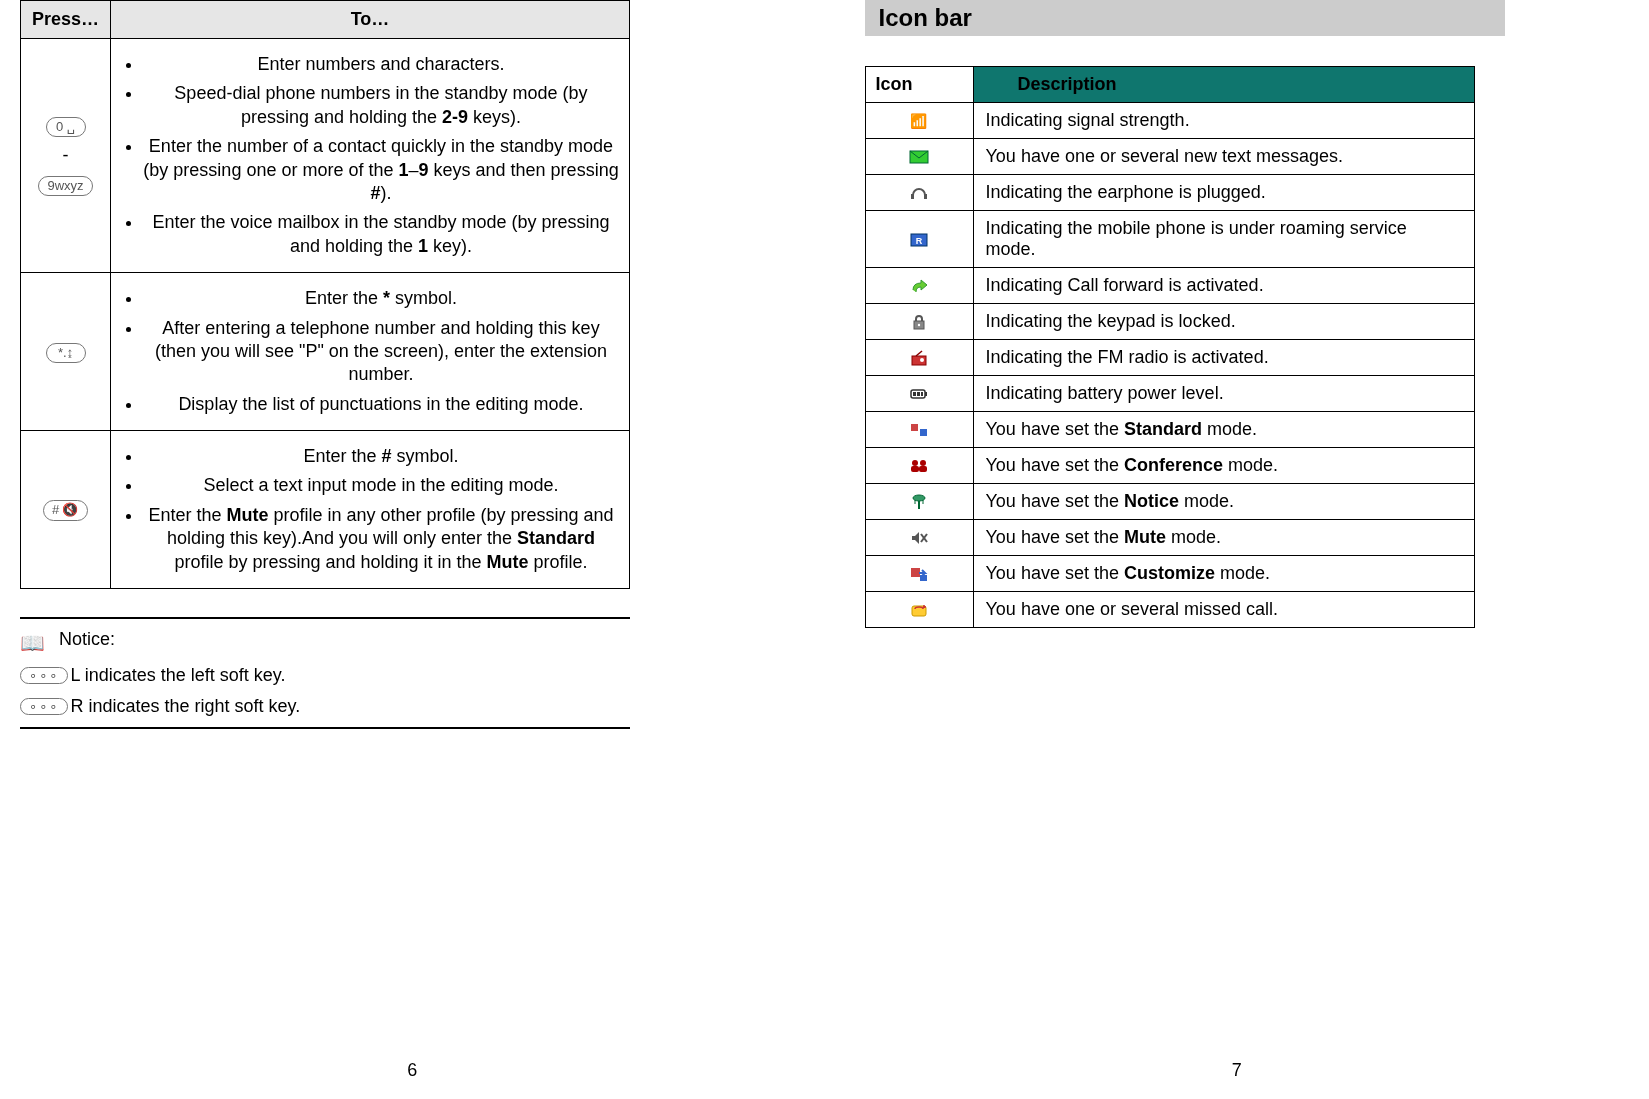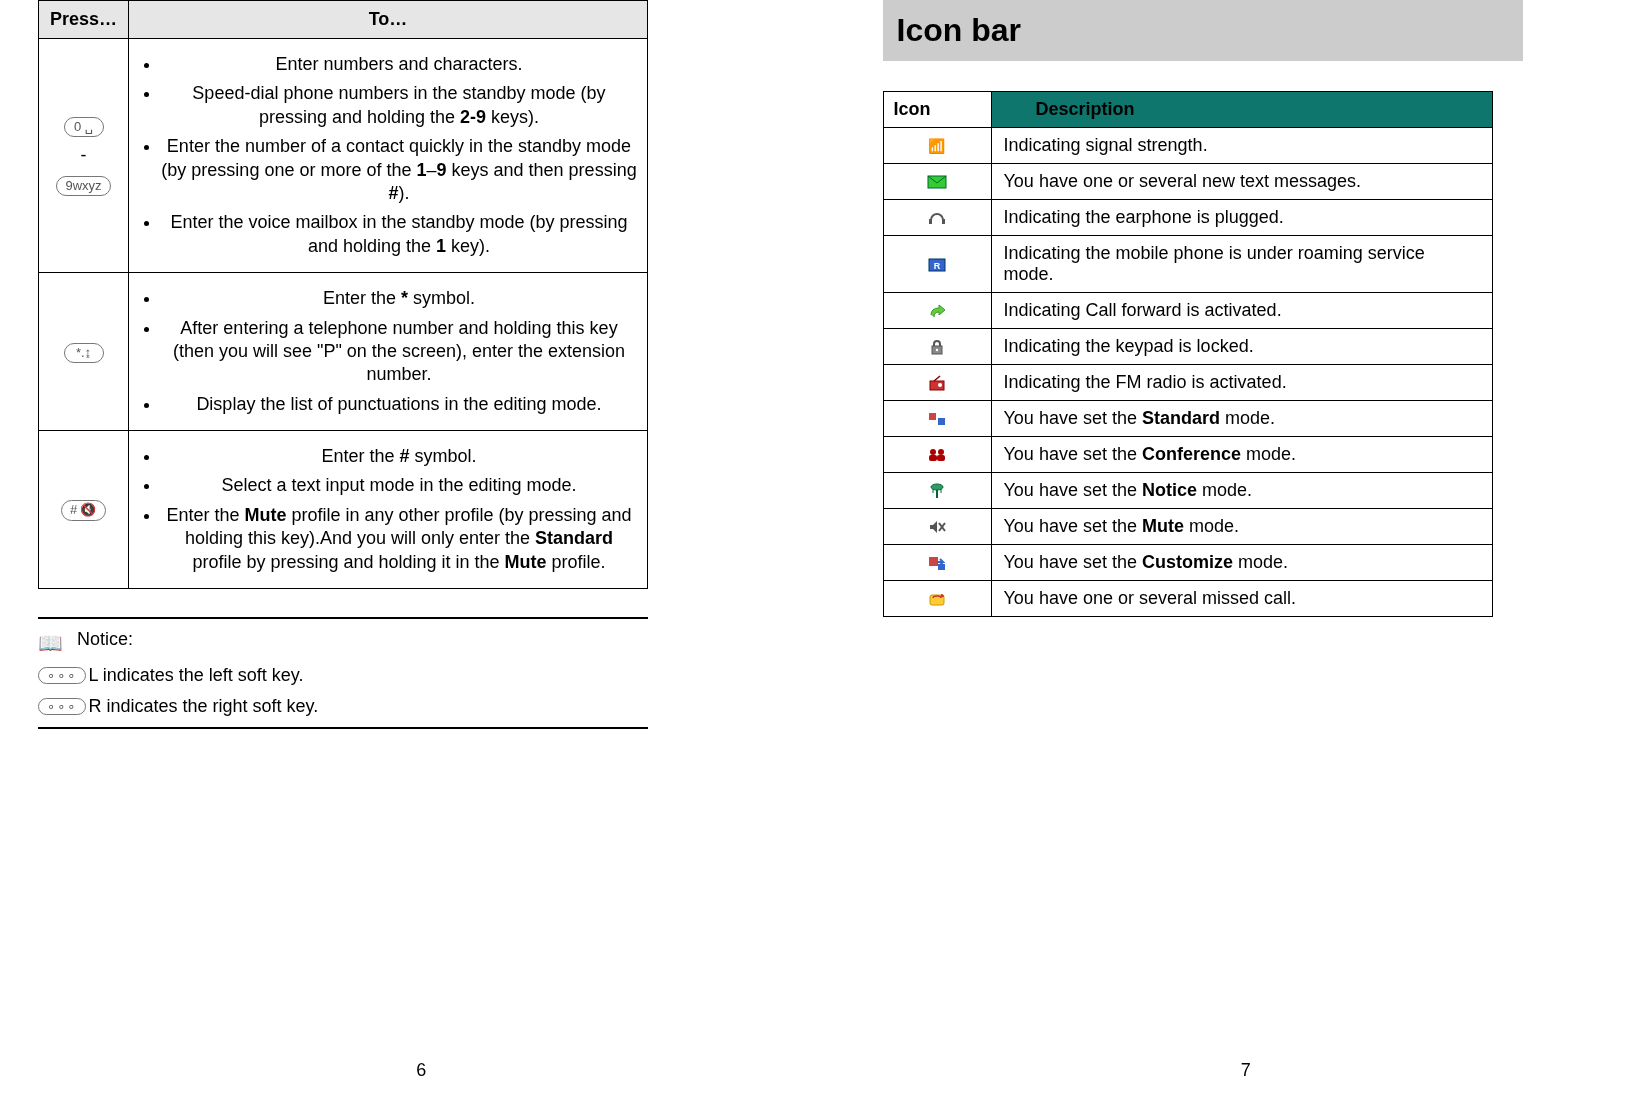--- a/index.html
+++ b/index.html
@@ -11,21 +11,20 @@
     color: #000;
     background: #fff;
     display: flex;
     width: 1649px;
     height: 1099px;
   }
   .page {
     width: 50%;
     padding: 0 40px 0 20px;
     position: relative;
-    margin-left: 18px;
   }
   .page.right { padding: 0 20px 0 40px; }
   table.press {
     border-collapse: collapse;
     width: 610px;
     margin: 0;
   }
   table.press th, table.press td {
     border: 1px solid #000;
     padding: 8px 10px;
@@ -76,22 +75,22 @@
     position: absolute;
     bottom: 18px;
     left: 0;
     width: 100%;
     text-align: center;
     font-size: 18px;
   }
   .section-heading {
     background: #cccccc;
     font-weight: bold;
-    font-size: 32px;
-    padding: 12px 12px;
+    font-size: 24px;
+    padding: 4px 12px;
     width: 640px;
     margin-bottom: 30px;
     border-left: 2px solid #cccccc;
   }
   table.icons {
     border-collapse: collapse;
     width: 610px;
   }
   table.icons th {
     border: 1px solid #000;
@@ -233,20 +232,30 @@
         <tr>
           <td class="iconcell"><svg class="ic" width="20" height="16" viewBox="0 0 20 16">
               <rect x="3" y="6" width="14" height="9" fill="#c33" stroke="#800"></rect>
               <line x1="7" y1="6" x2="13" y2="1" stroke="#800" stroke-width="1.5"></line>
               <circle cx="13" cy="10" r="2" fill="#fff"></circle>
             </svg></td>
           <td>Indicating the FM radio is activated.</td>
         </tr>
         <tr>
           <td class="iconcell"><svg class="ic" width="20" height="16" viewBox="0 0 20 16">
+              <rect x="2" y="4" width="14" height="8" rx="2" fill="none" stroke="#333" stroke-width="1.5"></rect>
+              <rect x="16" y="6" width="2" height="4" fill="#333"></rect>
+              <rect x="4" y="6" width="3" height="4" fill="#333"></rect>
+              <rect x="8" y="6" width="3" height="4" fill="#333"></rect>
+              <rect x="12" y="6" width="2" height="4" fill="#333"></rect>
+            </svg></td>
+          <td>Indicating battery power level.</td>
+        </tr>
+        <tr>
+          <td class="iconcell"><svg class="ic" width="20" height="16" viewBox="0 0 20 16">
               <rect x="2" y="2" width="7" height="7" fill="#c44"></rect>
               <rect x="11" y="7" width="7" height="7" fill="#36c"></rect>
             </svg></td>
           <td>You have set the <b>Standard</b> mode.</td>
         </tr>
         <tr>
           <td class="iconcell"><svg class="ic" width="20" height="16" viewBox="0 0 20 16">
               <circle cx="6" cy="5" r="3" fill="#a00"></circle>
               <circle cx="14" cy="5" r="3" fill="#a00"></circle>
               <rect x="2" y="8" width="8" height="6" rx="2" fill="#a00"></rect>

